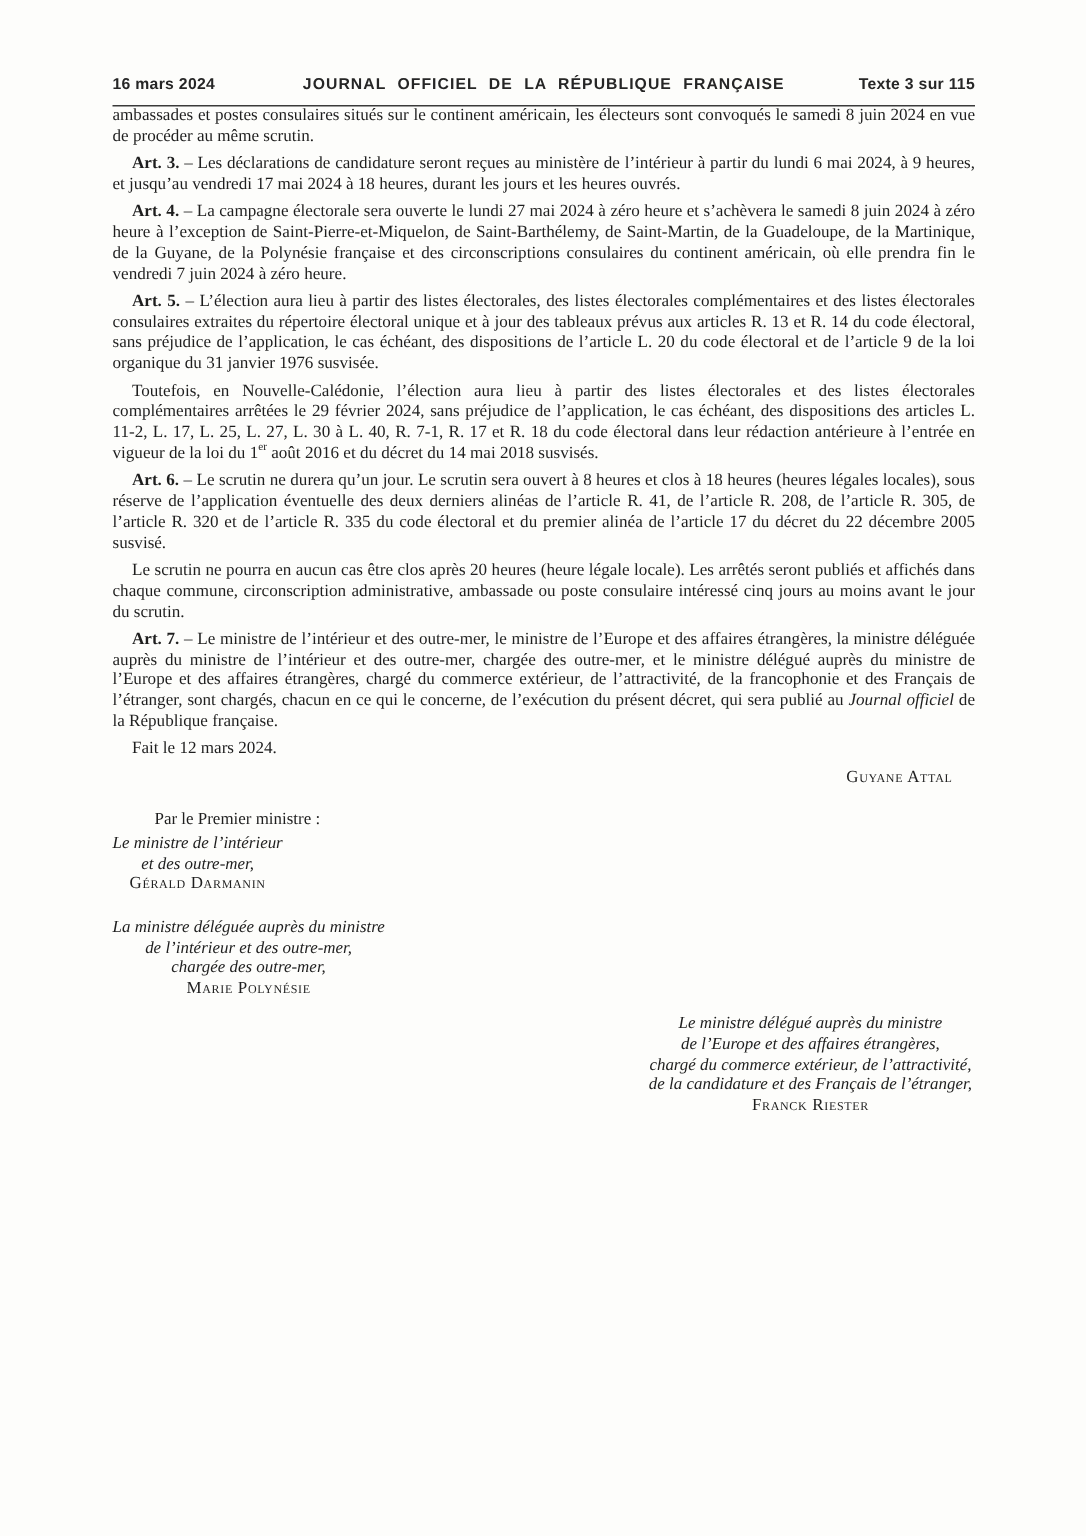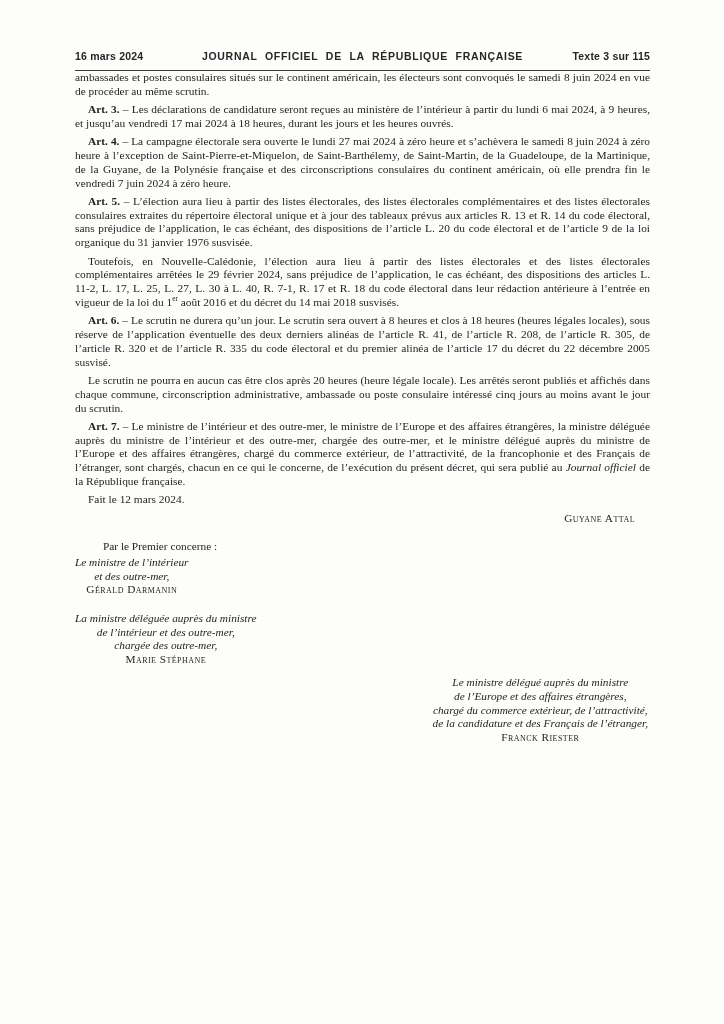--- a/index.html
+++ b/index.html
@@ -99,34 +99,34 @@
 
     <p><span class="art-label">Art. 7.</span> <span>– Le ministre de l’intérieur et des outre-mer, le ministre de l’Europe et des affaires étrangères, la ministre déléguée auprès du ministre de l’intérieur et des outre-mer, chargée des outre-mer, et le ministre délégué auprès du ministre de l’Europe et des affaires étrangères, chargé du commerce extérieur, de l’attractivité, de la francophonie et des Français de l’étranger, sont chargés, chacun en ce qui le concerne, de l’exécution du présent décret, qui sera publié au </span><span class="it">Journal officiel</span><span> de la République française.</span></p>
 
     <p class="date-line"><span>Fait le 12 mars 2024.</span></p>
   </div>
 
   <div class="sig-section">
 
     <div class="pm-name name">Guyane Attal</div>
 
-    <div class="byline">Par le Premier concerne :</div>
+    <div class="byline">Par le Premier ministre :</div>
 
     <div class="sig sig-left sig-darmanin">
       <div class="t">Le ministre de l’intérieur</div>
       <div class="t">et des outre-mer,</div>
       <div class="name">Gérald Darmanin</div>
     </div>
 
 
     <div class="sig sig-left sig-guevenoux">
       <div class="t">La ministre déléguée auprès du ministre</div>
       <div class="t">de l’intérieur et des outre-mer,</div>
       <div class="t">chargée des outre-mer,</div>
-      <div class="name">Marie Stéphane</div>
+      <div class="name">Marie Polynésie</div>
     </div>
 
     <div class="sig sig-right sig-riester">
       <div class="t">Le ministre délégué auprès du ministre</div>
       <div class="t">de l’Europe et des affaires étrangères,</div>
       <div class="t">chargé du commerce extérieur, de l’attractivité,</div>
       <div class="t">de la candidature et des Français de l’étranger,</div>
       <div class="name">Franck Riester</div>
     </div>
 

